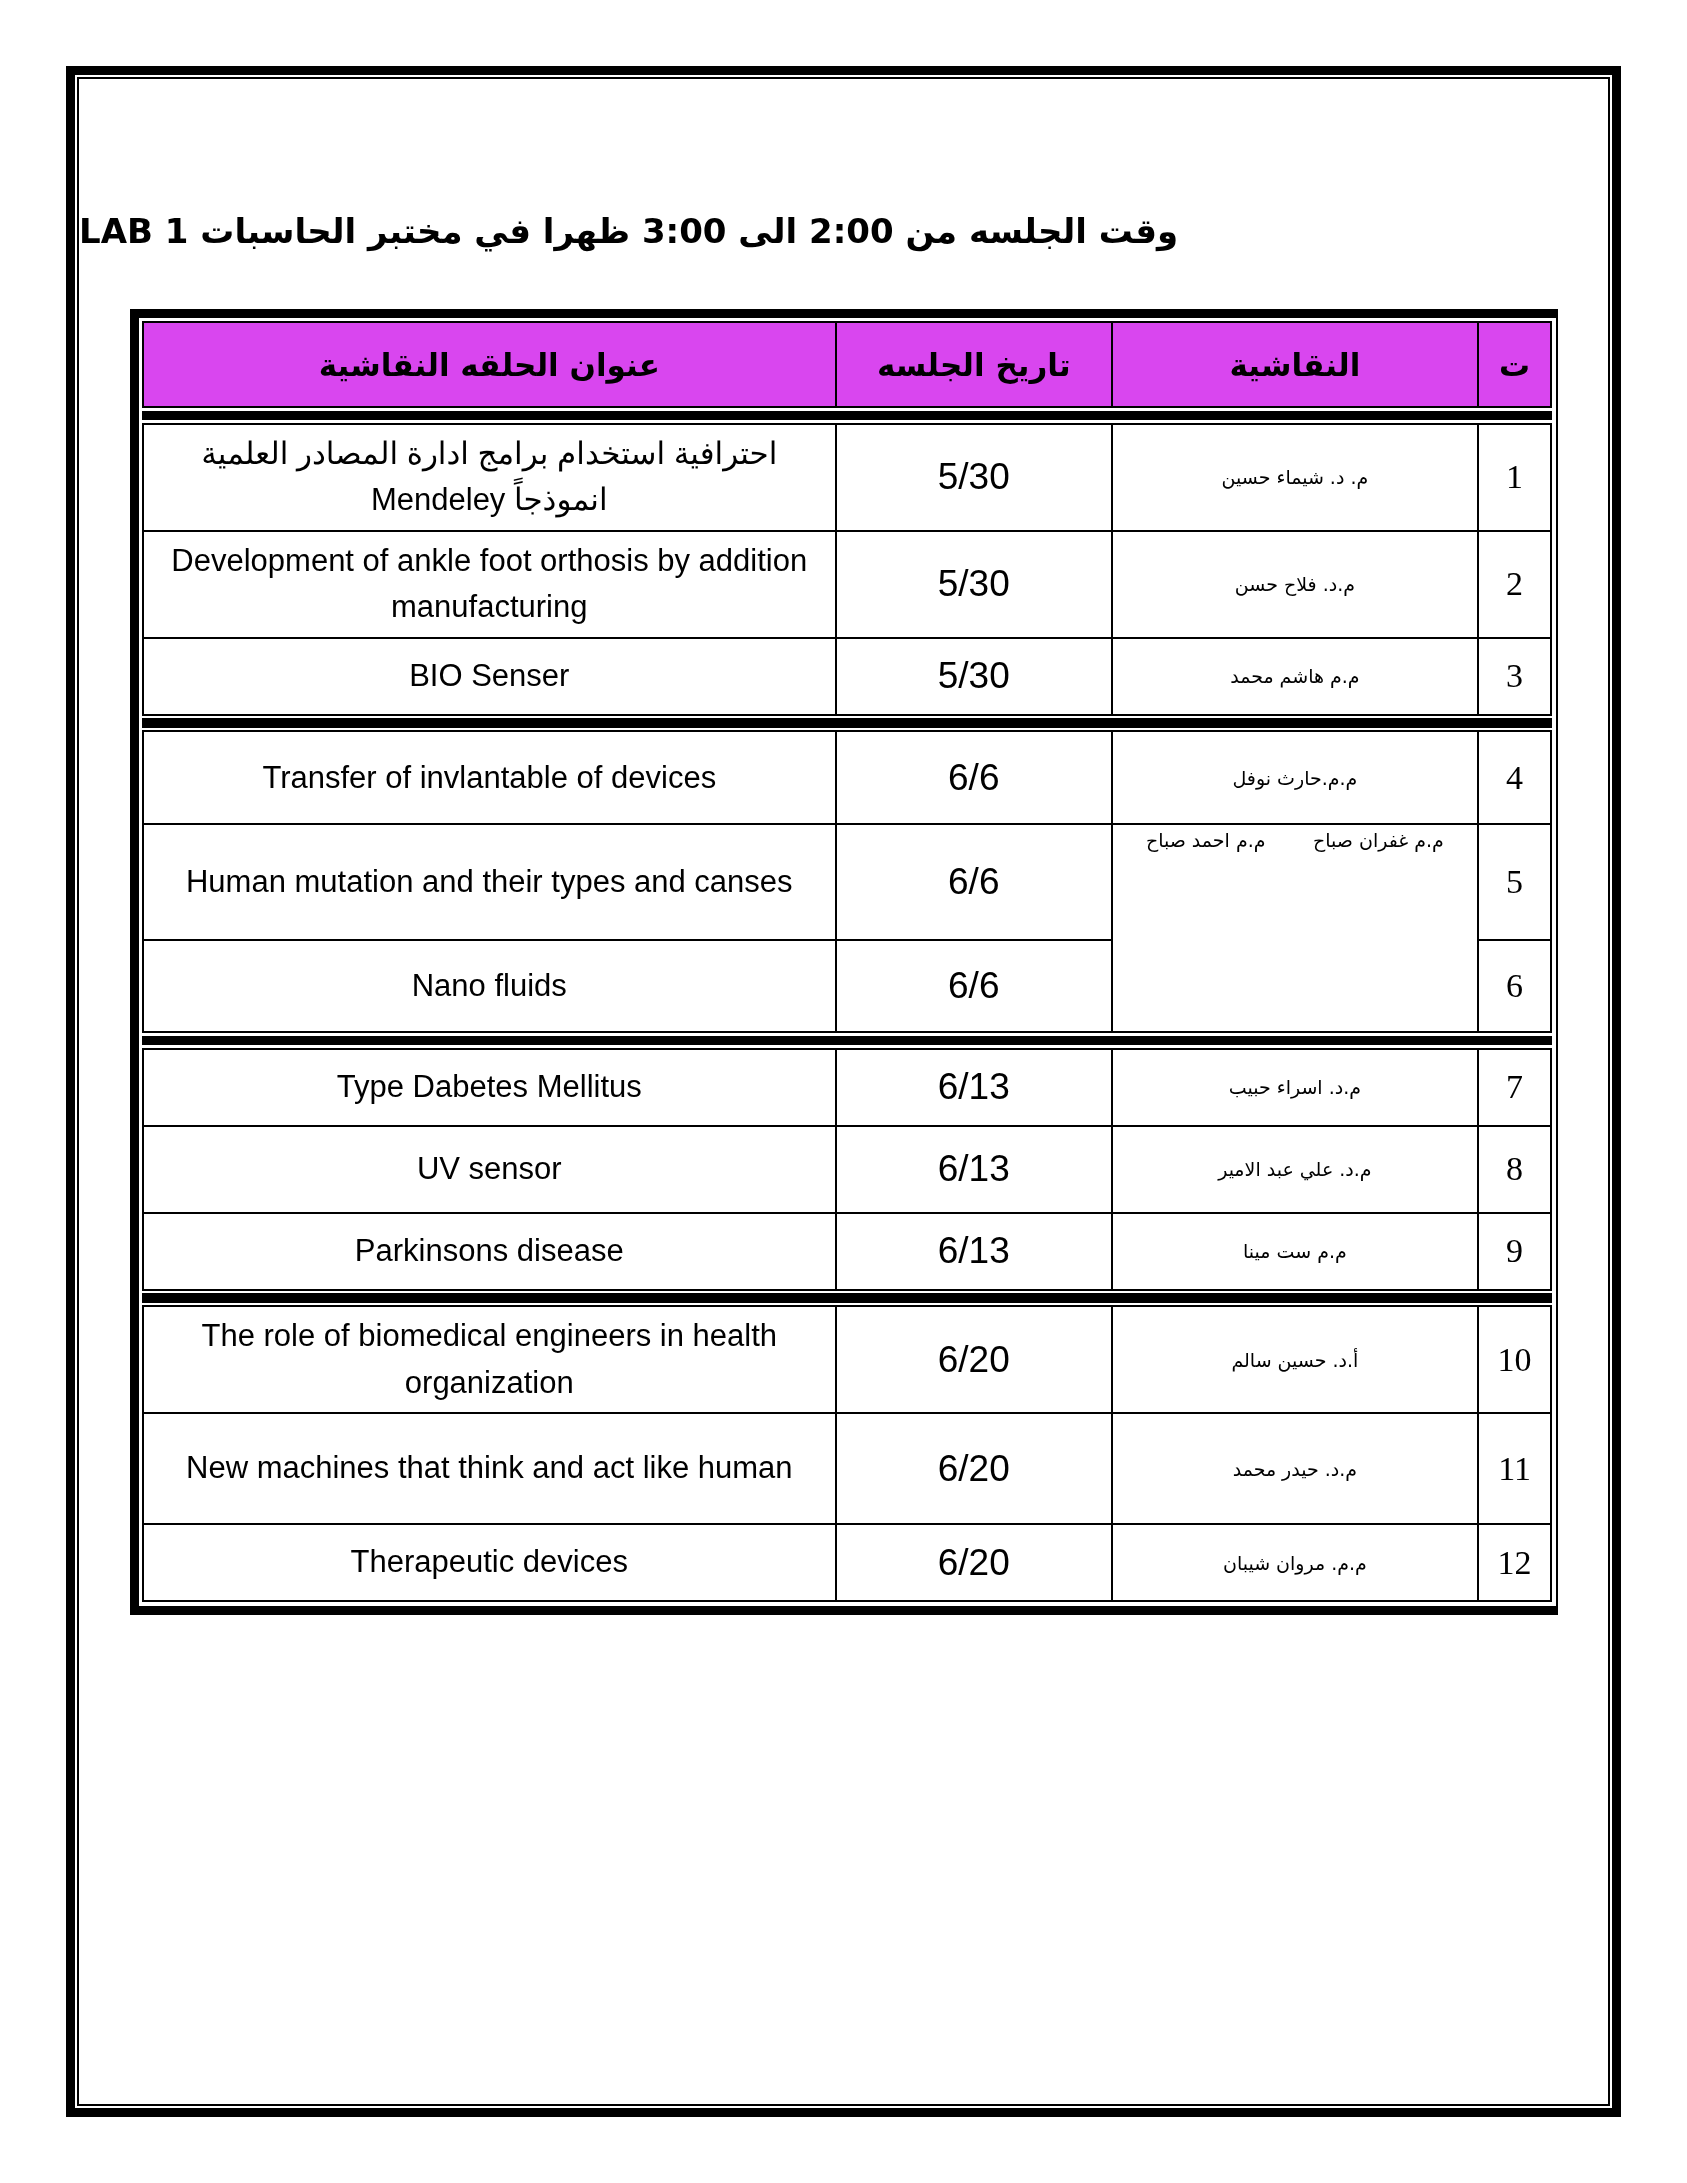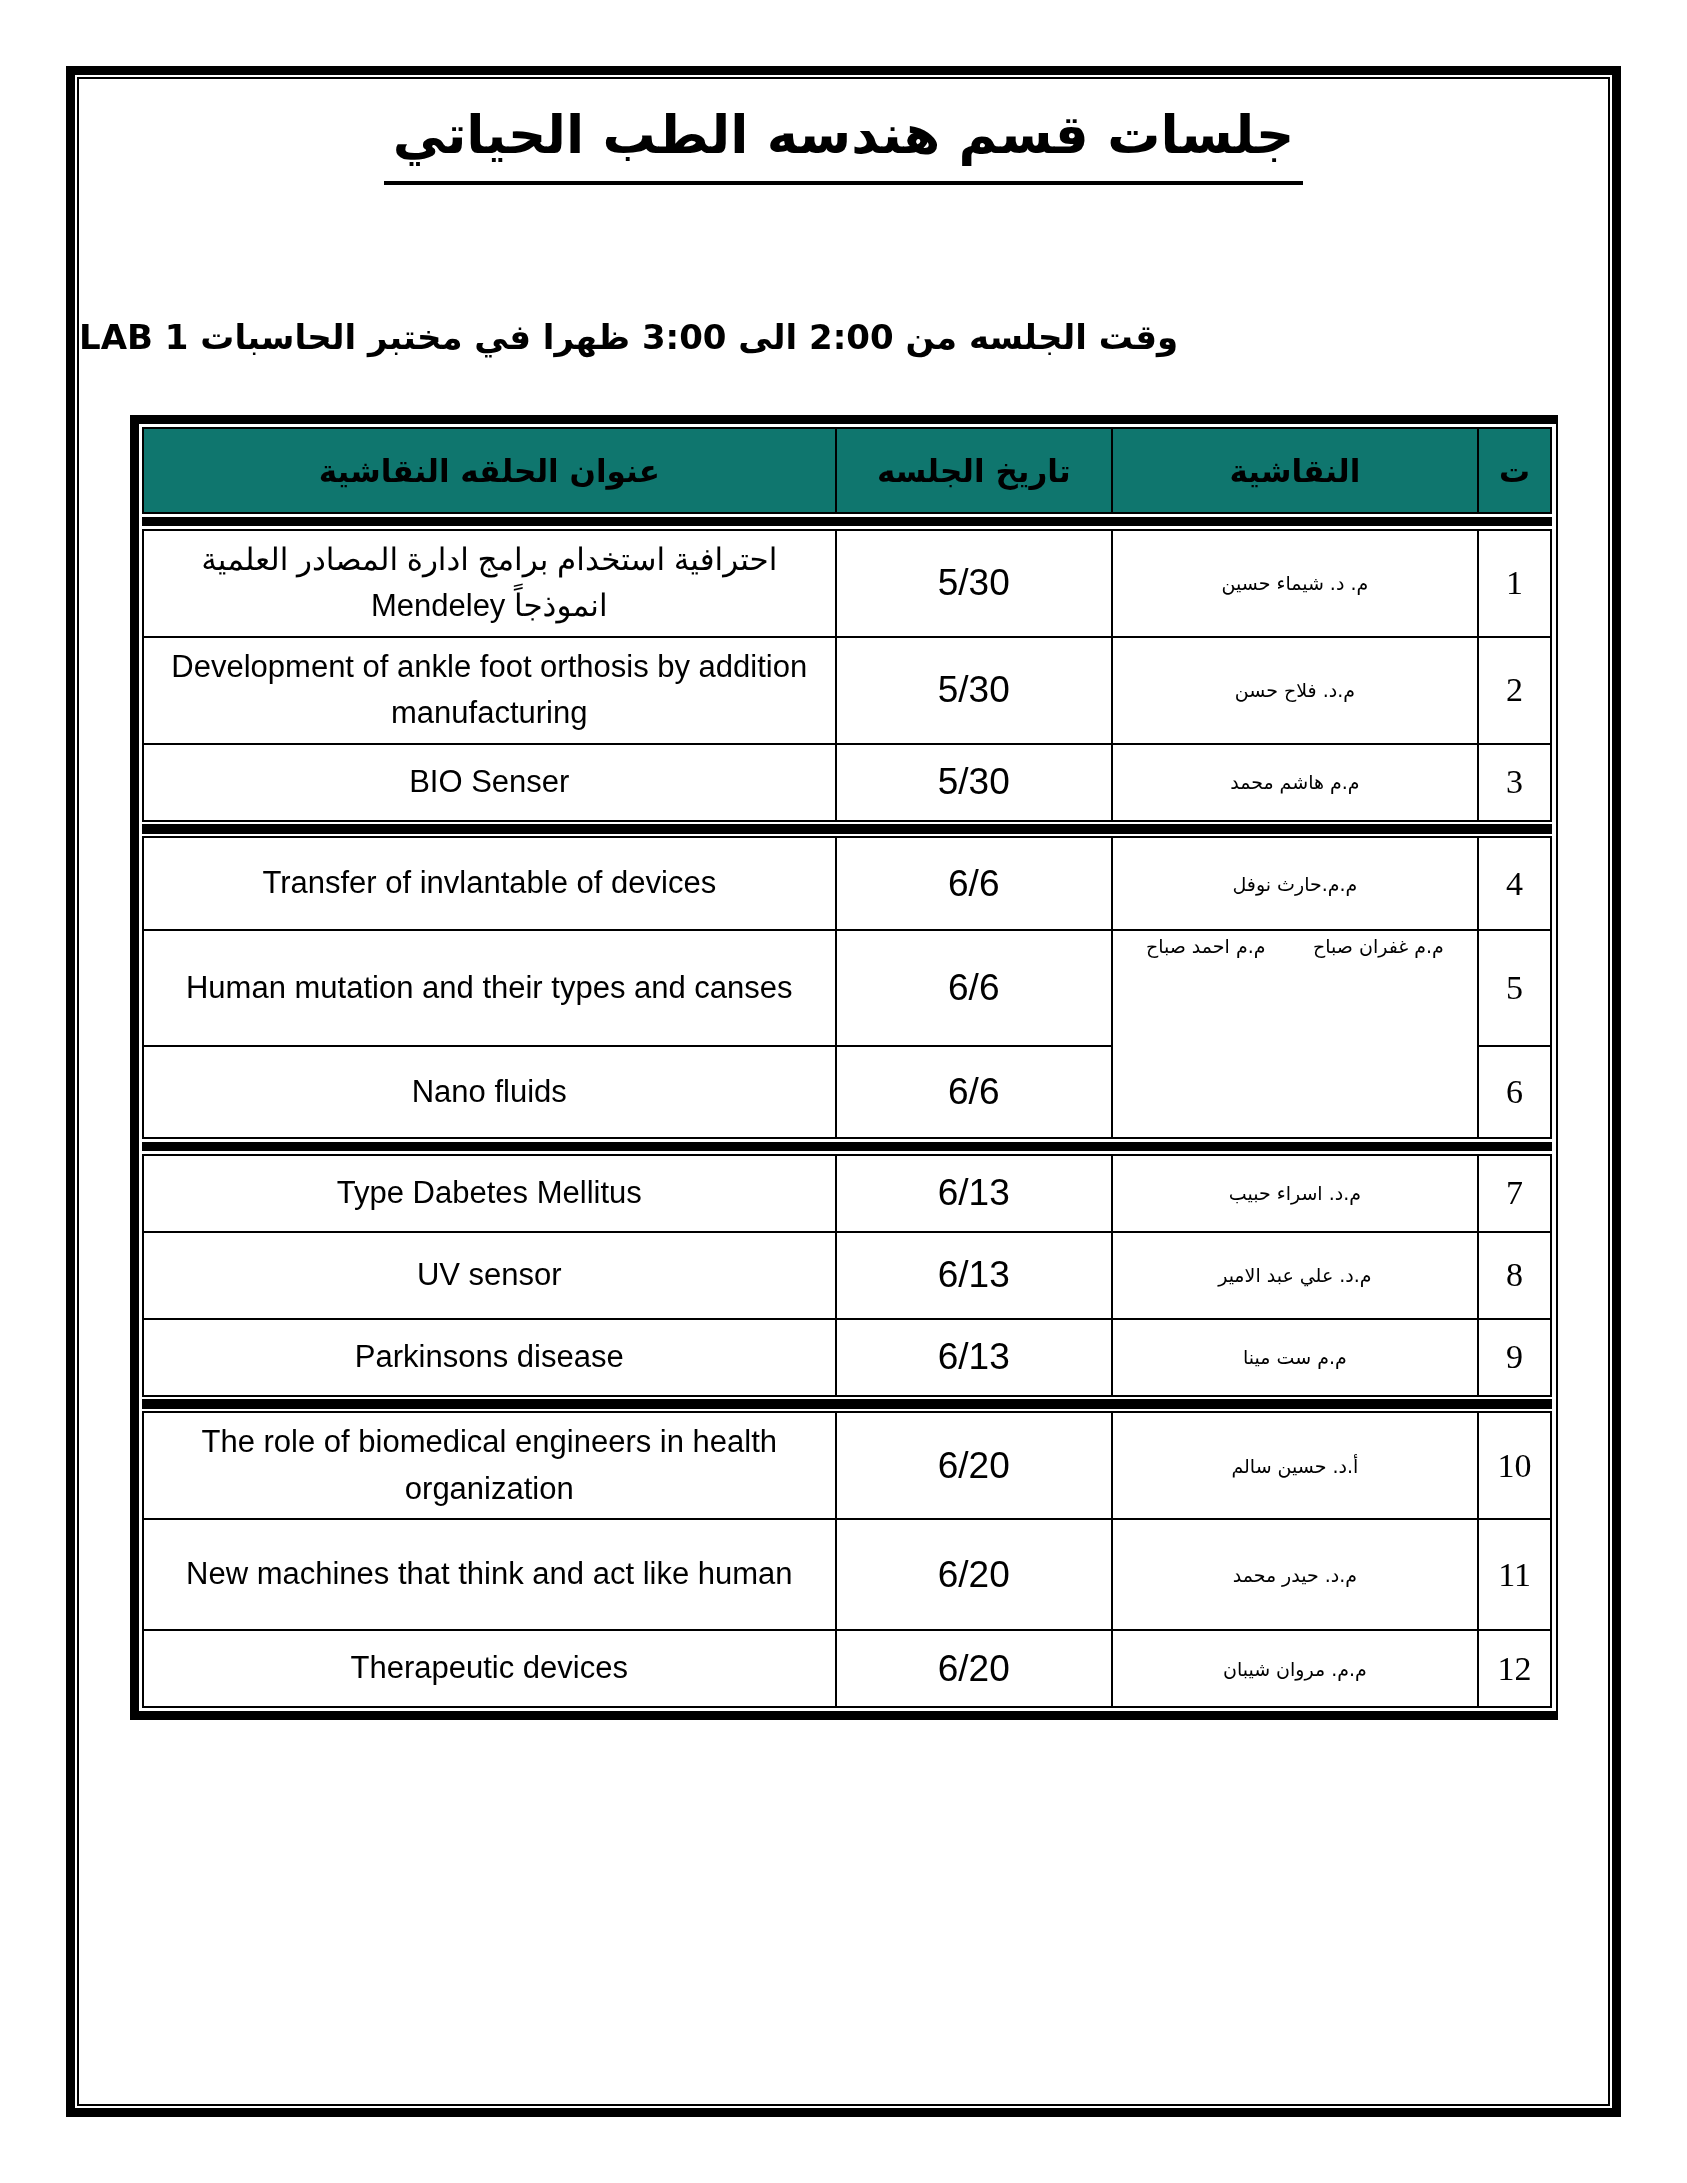--- a/index.html
+++ b/index.html
@@ -71,21 +71,21 @@
     border-left: 9.3px solid #000;
     border-right: 8px solid #000;
     vertical-align: top;
     padding-top: 1.3px;
     font-family: "Liberation Serif", serif;
     font-size: 34px;
     font-weight: normal;
   }
   
   tr.hdr td {
-    background: #0f766e;
+    background: #d946ef;
     font-weight: bold;
     font-size: 31px;
     font-family: "DejaVu Sans", sans-serif;
   }
   tr.hdr { height: 85px; }
   td.teacher-cell { font-family: "DejaVu Sans", sans-serif; font-size: 19px; }
   td.date-cell    { font-family: "Liberation Sans", "DejaVu Sans", sans-serif; font-size: 37px; }
   td.topic-cell   { font-family: Liberation Sans, sans-serif; font-size: 31px; line-height: 1.5; }
   
   tr.rh-2line { height: 107px; }
@@ -102,23 +102,20 @@
     justify-content: space-around;
     height: 100%; min-height: 198px;
   }
 </style>
 </head>
 <body>
 
 <div class="page-frame">
   <div class="page-frame-inner">
 
-    <div class="title-wrap">
-      <span class="doc-title">جلسات قسم هندسه الطب الحياتي</span>
-    </div>
 
     <div class="doc-subtitle">وقت الجلسه من 2:00 الى 3:00 ظهرا في مختبر الحاسبات LAB 1</div>
 
     <div class="tbl">
 
       <table class="sec">
         <colgroup>
             <col style="width:5.2%">
             <col style="width:26%">
             <col style="width:19.6%">

